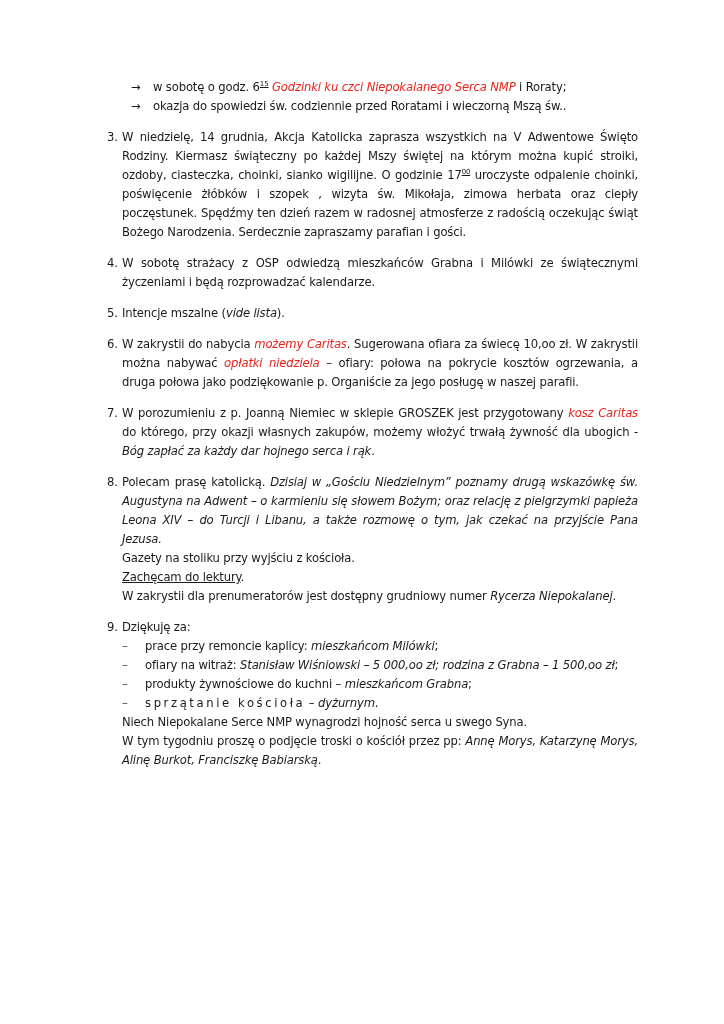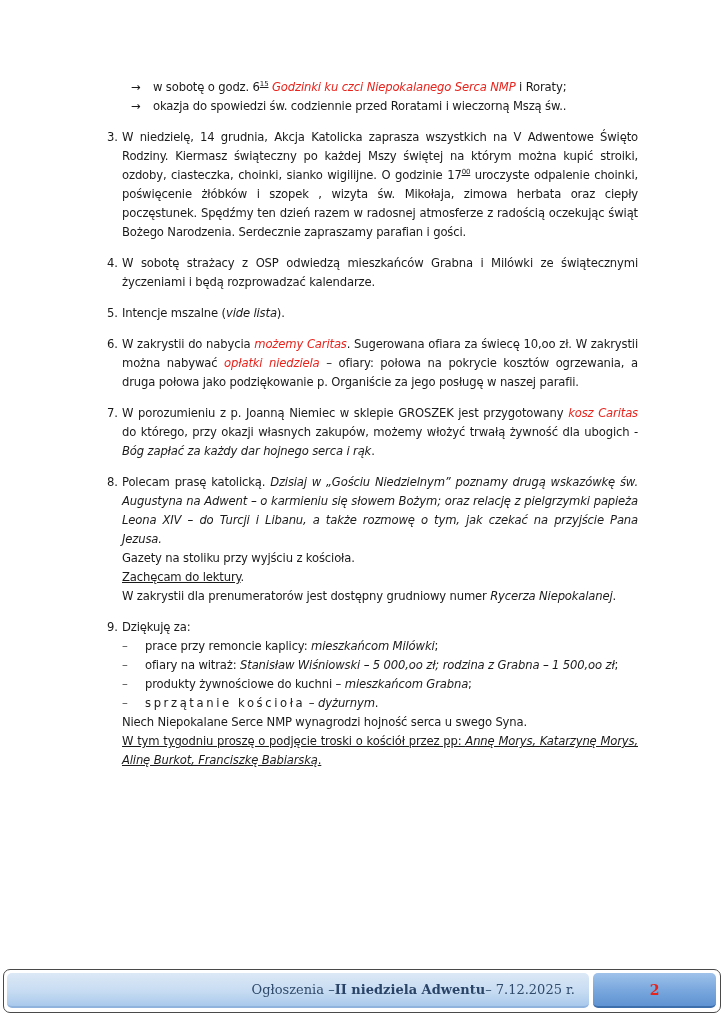--- a/index.html
+++ b/index.html
@@ -108,27 +108,19 @@
     <div class="item">
       <span class="num">9.</span>
       <span class="line">Dziękuję za:</span>
       <ul class="dash-list">
         <li><span class="dash">–</span><span>prace przy remoncie kaplicy: </span><span class="it">mieszkańcom Milówki</span><span>;</span></li>
         <li><span class="dash">–</span><span>ofiary na witraż: </span><span class="it">Stanisław Wiśniowski – 5 000,oo zł; rodzina z Grabna – 1 500,oo zł</span><span>;</span></li>
         <li><span class="dash">–</span><span>produkty żywnościowe do kuchni – </span><span class="it">mieszkańcom Grabna</span><span>;</span></li>
         <li><span class="dash">–</span><span class="spaced">sprzątanie kościoła</span><span> – </span><span class="it">dyżurnym</span><span>.</span></li>
       </ul>
       <span class="line">Niech Niepokalane Serce NMP wynagrodzi hojność serca u swego Syna.</span>
-      <span style="display:block;text-align:justify;text-decoration:underline;"><span>W tym tygodniu proszę o podjęcie troski o kościół przez pp: </span><span class="it">Annę Morys, Katarzynę Morys, Alinę Burkot, Franciszkę Babiarską</span><span>.</span></span>
+      <span style="display:block;text-align:justify;"><span>W tym tygodniu proszę o podjęcie troski o kościół przez pp: </span><span class="it">Annę Morys, Katarzynę Morys, Alinę Burkot, Franciszkę Babiarską</span><span>.</span></span>
     </div>
 
 
   </div>
 
-  <div class="footer">
-    <div class="footer-title">
-      <span>Ogłoszenia – </span>
-        <b>II niedziela Adwentu</b>
-        <span> – 7.12.2025 r.</span>
-    </div>
-    <div class="footer-page">2</div>
-  </div>
 </div>
 
 </body></html>

